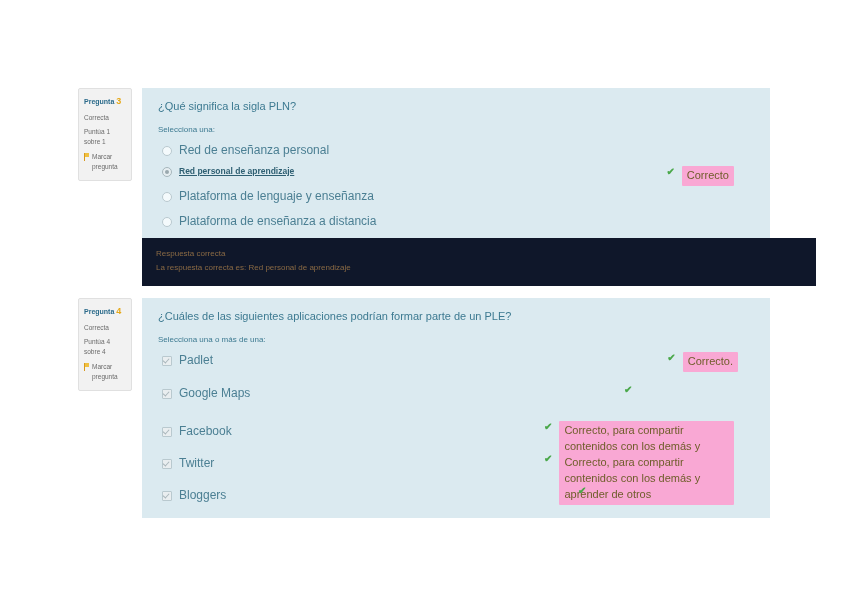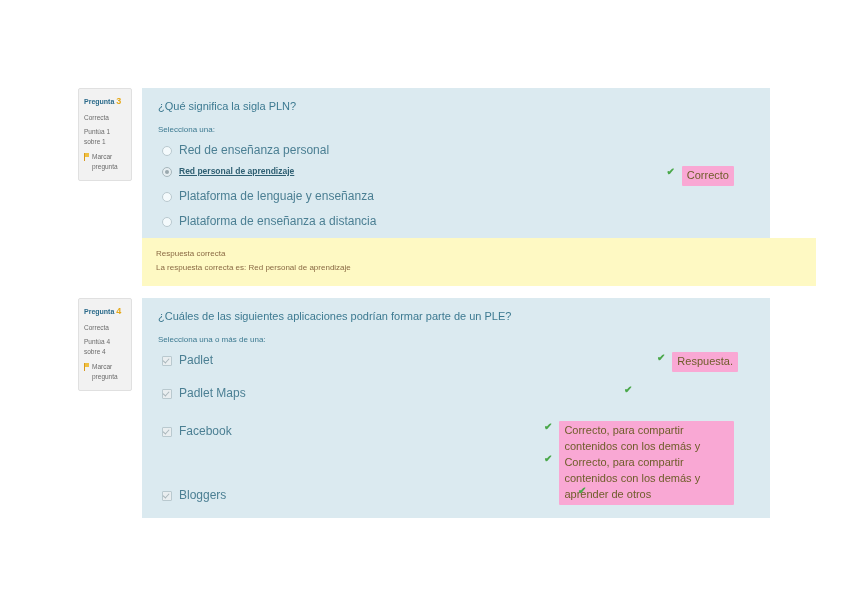--- a/index.html
+++ b/index.html
@@ -207,21 +207,21 @@
   .fb-b .fb-badge { width: 78px; }
   .fb-c .fb-badge, .fb-d .fb-badge { width: 165px; }
   .fb-e .fb-badge { width: 132px; }
 
   
   .general-feedback {
     position: absolute;
     left: 142px;
     top: 238px;
     width: 674px;
-    background: #fef9c3;
+    background: #0f172a;
     padding: 9px 14px 11px 14px;
     box-sizing: border-box;
     color: #8a6a44;
     font-size: 8px;
     line-height: 1.75;
   }
 </style>
 </head>
 <body>
 
@@ -308,46 +308,50 @@
 
       <div class="answers">
 
         <div class="answer-row" style="margin-bottom:17px;">
           <div class="answer-left">
             <span class="checkbox checked"></span>
             <span class="answer-label">Padlet</span>
           </div>
           <div class="fb fb-a">
             <span class="tick">✔</span>
-            <span class="fb-badge">Respuesta.</span>
+            <span class="fb-badge">Correcto.</span>
           </div>
         </div>
 
         <div class="answer-row" style="margin-bottom:22px;">
           <div class="answer-left">
             <span class="checkbox checked"></span>
-            <span class="answer-label">Padlet Maps</span>
+            <span class="answer-label">Google Maps</span>
           </div>
           <div class="fb fb-b">
             <span class="tick">✔</span>
           </div>
         </div>
 
         <div class="answer-row" style="margin-bottom:16px;">
           <div class="answer-left">
             <span class="checkbox checked"></span>
             <span class="answer-label">Facebook</span>
           </div>
           <div class="fb fb-c">
             <span class="tick">✔</span>
             <span class="fb-badge">Correcto, para compartir contenidos con los demás y aprender de otros</span>
           </div>
         </div>
 
         <div class="answer-row" style="margin-bottom:16px;">
+          <div class="answer-left">
+            <span class="checkbox checked"></span>
+            <span class="answer-label">Twitter</span>
+          </div>
           <div class="fb fb-d">
             <span class="tick">✔</span>
             <span class="fb-badge">Correcto, para compartir contenidos con los demás y aprender de otros</span>
           </div>
         </div>
 
         <div class="answer-row" style="margin-bottom:0;">
           <div class="answer-left">
             <span class="checkbox checked"></span>
             <span class="answer-label">Bloggers</span>

